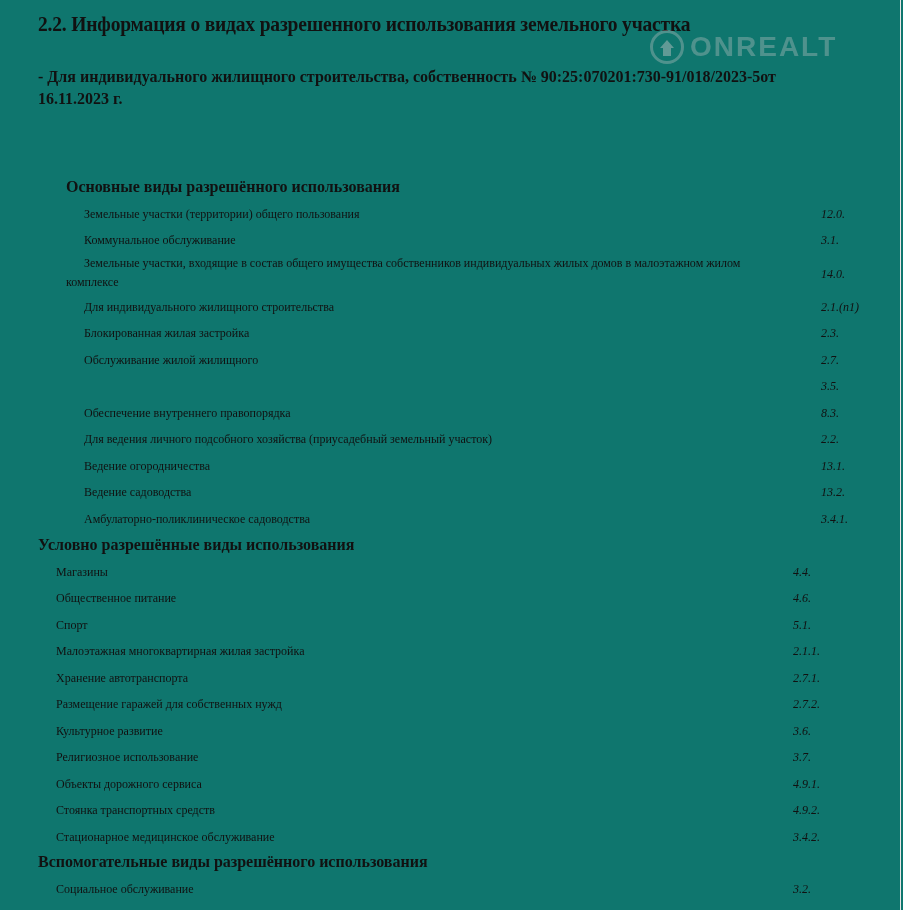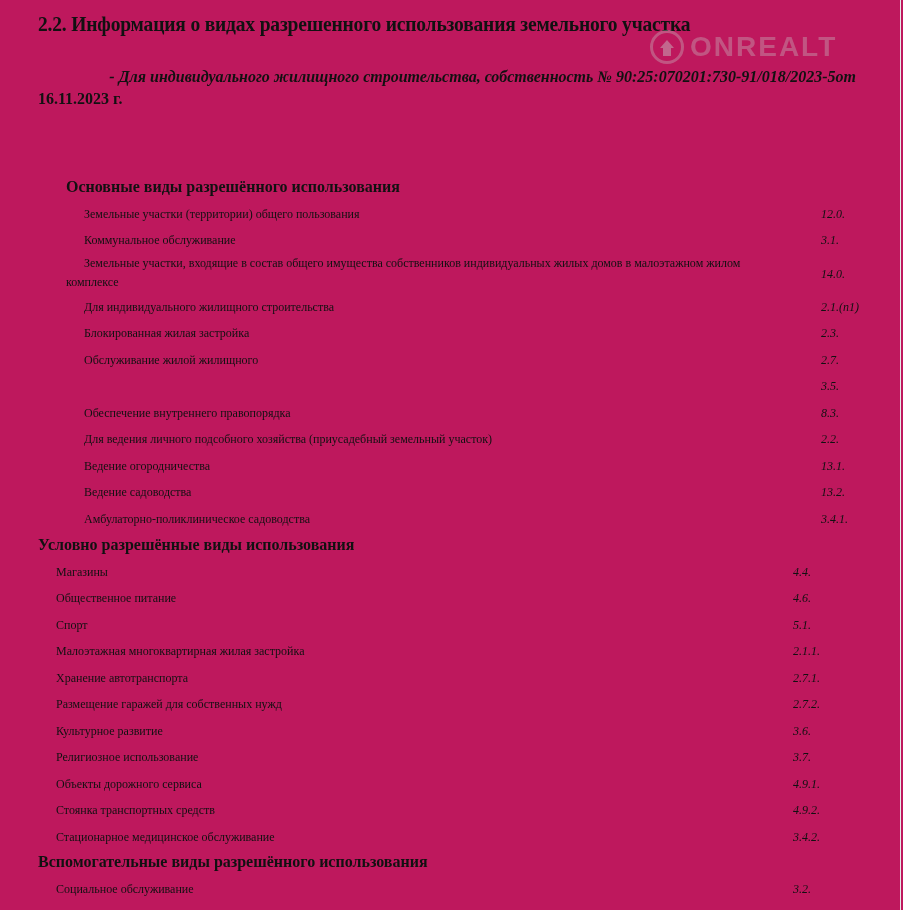--- a/index.html
+++ b/index.html
@@ -12,21 +12,21 @@
       height: 910px;
       overflow: hidden;
       position: relative;
       font-family: "Liberation Serif", "DejaVu Serif", serif;
       color: #111111;
     }
     .page {
       position: absolute;
       left: 0; top: 0;
       width: 903px; height: 910px;
-      background: #be185d;
+      background: #0f766e;
     }
     .right-rule {
       position: absolute;
       top: 0;
       right: 2px;
       width: 1px;
       height: 910px;
       background: #e6e6e6;
     }
     .section-title {
@@ -84,24 +84,23 @@
       top: 66px;
       width: 818px;
       font-size: 16px;
       font-weight: bold;
       line-height: 22px;
       text-align: justify;
       text-align-last: left;
     }
     .ownership .line1 {
       display: flex;
-      justify-content: flex-end;
+      justify-content: flex-start;
       white-space: nowrap;
       width: 818px;
-      font-style: italic;
     }
     .group {
       position: absolute;
       left: 38px;
       width: 830px;
     }
     .group-title {
       font-size: 16px;
       font-weight: bold;
       height: 26.5px;

